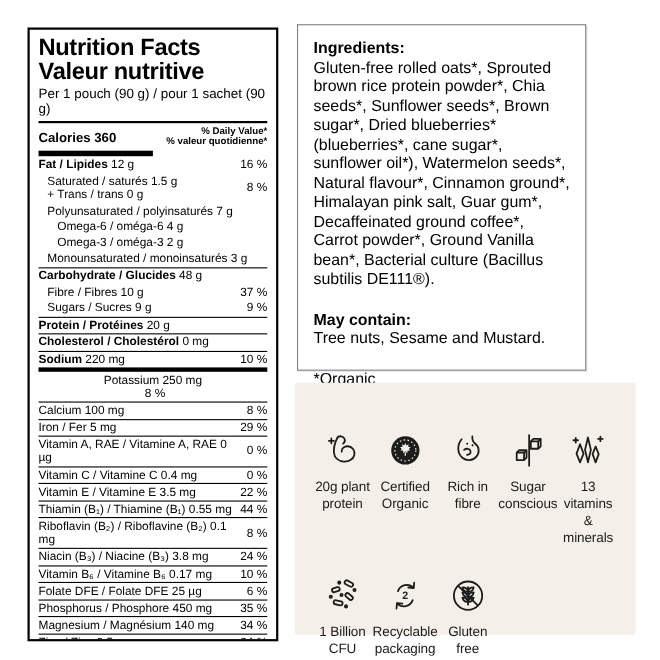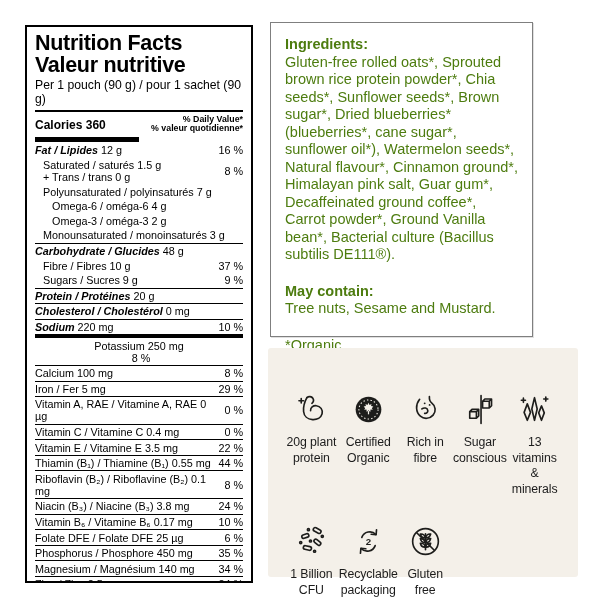--- a/index.html
+++ b/index.html
@@ -27,39 +27,39 @@
   .nl-row.rule-thick{border-top:4px solid #000;flex-direction:column;}
   .nl-row.ind1{padding-left:8px;align-items:center;}
   .nl-row.ind2{padding-left:17px;align-items:center;}
   .nl-left{white-space:pre-line;}
   .nl-dv{white-space:nowrap;padding-left:4px;}
   
   .ingredients-panel{
     position:absolute;left:270px;top:22px;width:263px;height:315px;
     border:1.5px solid #7f7f7f;box-sizing:border-box;background:#fff;
     padding:13px 14px;box-shadow:1px 1px 0 rgba(0,0,0,0.12);
-    font-size:14.5px;line-height:17.5px;color:#4d7c0f;
+    font-size:14.5px;line-height:17.5px;color:#000000;
   }
   .ing-heading{font-weight:bold;}
   .ing-block{margin-top:19px;}
   
   .features-panel{
     position:absolute;left:268px;top:348px;width:310px;height:229px;
     background:#f4f0e9;border-radius:3px;box-sizing:border-box;
     padding:42px 16px 0 16px;
   }
   .features-grid{display:grid;grid-template-columns:repeat(5,1fr);row-gap:25px;}
   .feature-item{display:flex;flex-direction:column;align-items:center;text-align:center;}
   .feature-icon{width:38px;height:38px;display:flex;align-items:center;justify-content:center;}
   .feature-icon svg{width:37px;height:37px;display:block;}
   .feature-label{
     margin-top:7px;font-size:12.3px;line-height:15.5px;color:#1c1c1c;
     white-space:pre-line;letter-spacing:-0.1px;
   }
-  b{font-weight:bold;font-style:italic;}
+  b{font-weight:bold;}
 </style>
 </head>
 <body>
 
 <section class="nutrition-label">
   <div class="nl-title">Nutrition Facts</div>
   <div class="nl-title">Valeur nutritive</div>
   <div class="nl-serving">Per 1 pouch (90 g) / pour 1 sachet (90 g)</div>
   <div class="rule-med"></div>
   <div class="calories-row">

